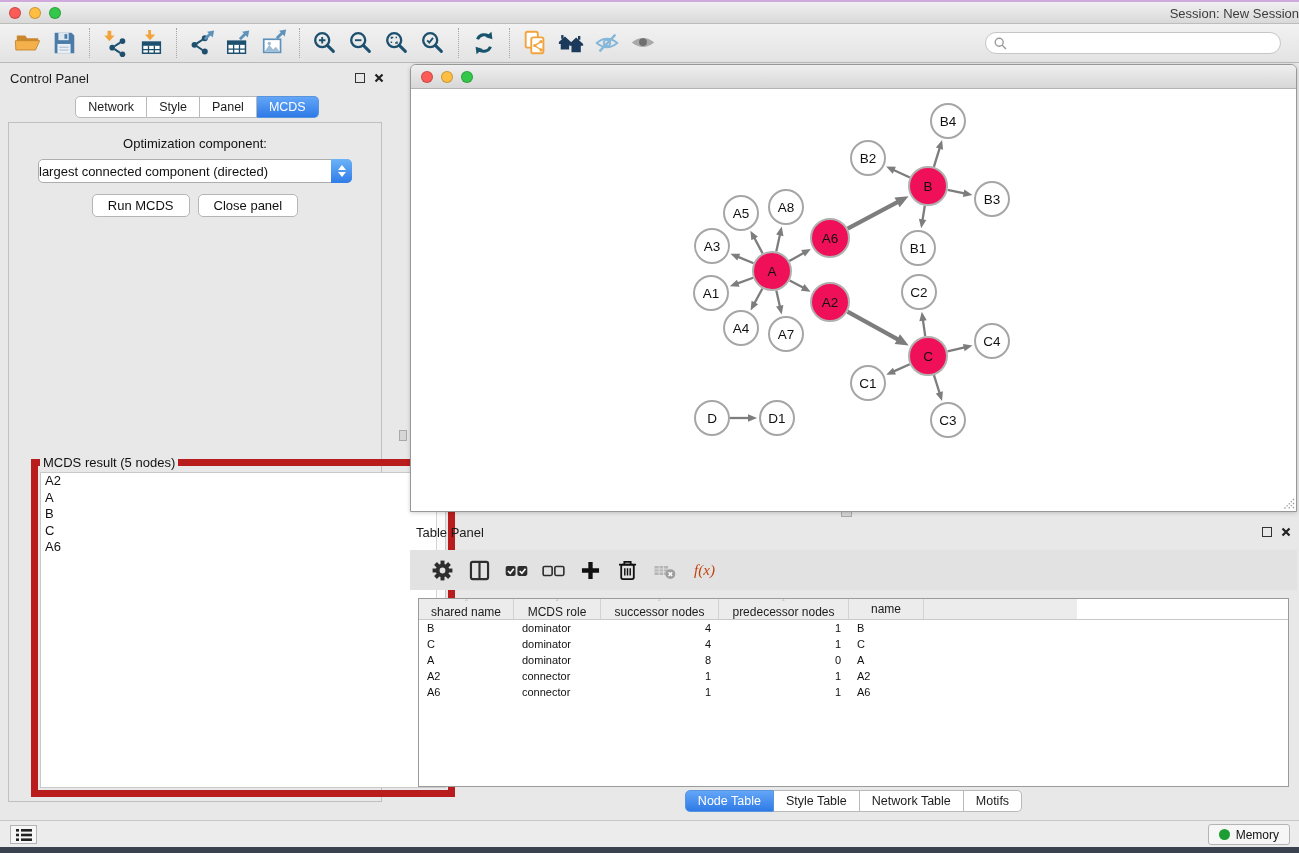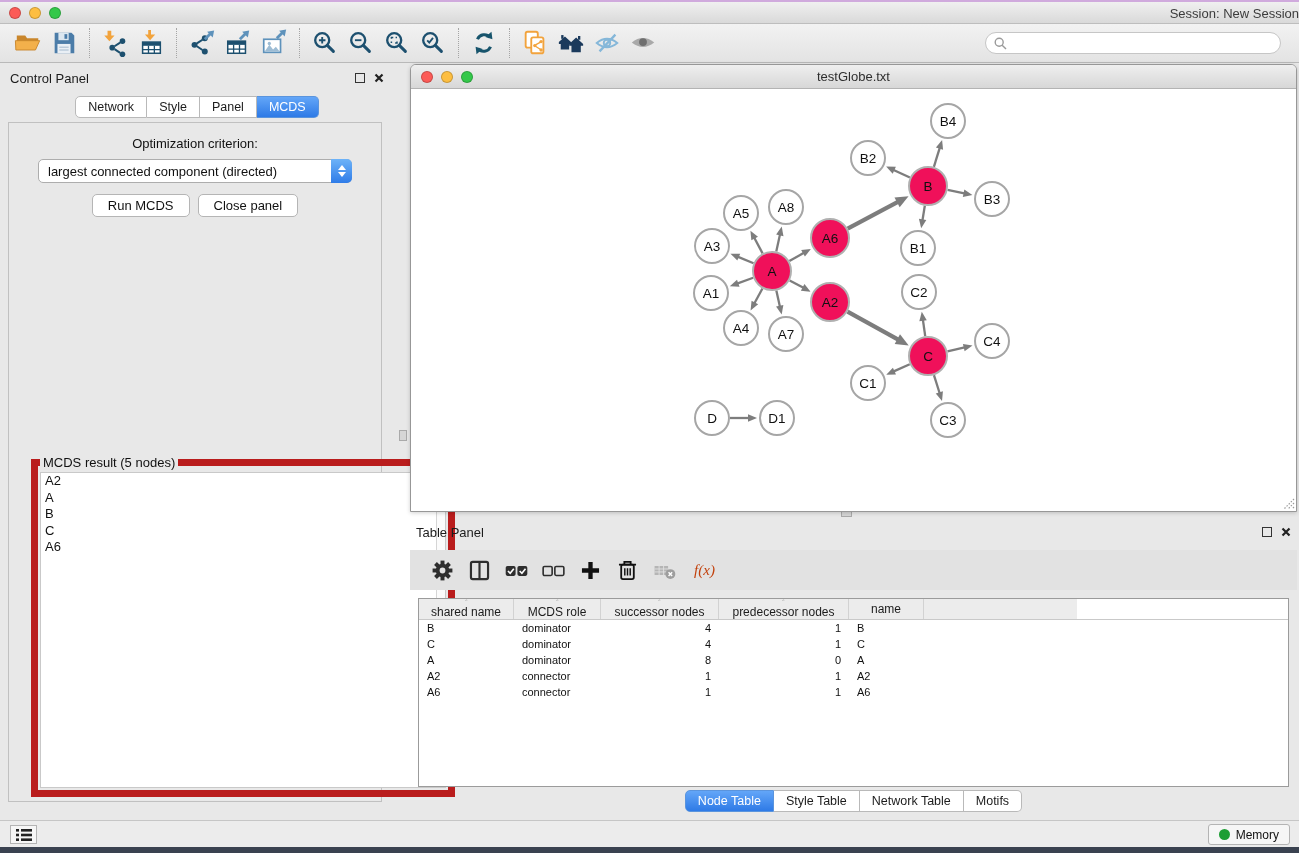--- a/index.html
+++ b/index.html
@@ -44,21 +44,21 @@
   .seg { background:#fff; border:1px solid #b9b9b9; border-left:none; padding:2px 12px;
     font-size:12.5px; color:#1c1c1c; line-height:16px; }
   .seg:first-child { border-left:1px solid #b9b9b9; border-radius:5px 0 0 5px; }
   .seg:last-child { border-radius:0 5px 5px 0; }
   .seg.active { background:linear-gradient(#63a6f8,#2e7ae6); color:#fff; border-color:#5a94dd; }
   .cp-box { position:absolute; left:4px; top:56px; width:374px; height:680px;
     border:1px solid #c0c0c0; background:#e8e8e8; }
   .opt-label { text-align:center; margin-top:13px; font-size:13px; color:#111; }
   .selectwrap { margin:8px auto 0 auto; width:314px; height:24px; background:#fff;
     border:1px solid #adadad; border-radius:5px; display:flex; align-items:center; position:relative; }
-  .selectwrap .selval { font-size:13px; color:#111; margin-left:9px; flex:1; white-space:nowrap; overflow:hidden; }
+  .selectwrap .selval { font-size:13px; color:#111; flex:1; white-space:nowrap; overflow:hidden; }
   .stepper { width:21px; height:24px; margin-right:-1px; border-radius:0 5px 5px 0;
     background:linear-gradient(#6db3f8,#2f7ce8); display:flex; flex-direction:column;
     align-items:center; justify-content:center; gap:2px; }
   .chev-up { width:0;height:0;border-left:4px solid transparent;border-right:4px solid transparent;border-bottom:5px solid #fff; }
   .chev-down { width:0;height:0;border-left:4px solid transparent;border-right:4px solid transparent;border-top:5px solid #fff; }
   .btnrow { display:flex; justify-content:center; gap:8px; margin-top:11px; }
   .macbtn { background:#fff; border:1px solid #b5b5b5; border-radius:5px; padding:3px 15px;
     font-size:13px; color:#111; font-family:"Liberation Sans",sans-serif; }
   .mcds-fieldset { position:absolute; left:22px; top:332px; width:424px; height:342px;
     border:7px solid #b91c1c; }
@@ -295,21 +295,21 @@
     </div>
     <div class="cp-tabs">
         <div class="segbar">
           <div class="seg">Network</div>
           <div class="seg">Style</div>
           <div class="seg">Panel</div>
           <div class="seg active">MCDS</div>
         </div>
       </div>
     <div class="cp-box">
-      <div class="opt-label">Optimization criterion:</div>
+      <div class="opt-label">Optimization component:</div>
       <div class="selectwrap">
         <span class="selval">largest connected component (directed)</span>
         <span class="stepper">
             <span class="chev-up"></span>
             <span class="chev-down"></span>
           </span>
       </div>
       <div class="btnrow">
         <button class="macbtn">Run MCDS</button>
         <button class="macbtn">Close panel</button>
@@ -333,21 +333,20 @@
   <div class="vgrip"></div>
   <div class="hgrip"></div>
 
   <div class="netwin">
     <div class="win-titlebar">
       <div class="lights" style="position:static; margin-left:10px;">
         <span class="light red"></span>
         <span class="light yellow"></span>
         <span class="light green"></span>
       </div>
-      <div class="win-title">testGlobe.txt</div>
     </div>
     <div class="net-canvas">
       <svg width="885" height="422" viewBox="0 0 885 422">
           <line x1="351.57245457625567" y1="164.36136662654283" x2="342.7271863220549" y2="147.81215505416716" stroke="#7d7d7d" stroke-width="2.3"></line>
           <polygon points="339.42754542374433,141.63863337345717 346.9771846219525,147.80835362456082 340.36269710690607,151.34368315846496" fill="#7d7d7d"></polygon>
           <line x1="365.27393757610866" y1="162.46199965207478" x2="369.23018427225327" y2="144.37630046969906" stroke="#7d7d7d" stroke-width="2.3"></line>
           <polygon points="370.72606242389134,137.53800034792522 372.4661655798784,147.13146380001194 365.13941544940644,145.52873720897122" fill="#7d7d7d"></polygon>
           <line x1="342.53846153846155" y1="174.30769230769232" x2="325.9230769230769" y2="167.38461538461536" stroke="#7d7d7d" stroke-width="2.3"></line>
           <polygon points="319.46153846153845,164.69230769230768 329.21153846153845,164.69230769230768 326.3269230769231,171.61538461538458" fill="#7d7d7d"></polygon>
           <line x1="342.18618667207073" y1="188.78530972482696" x2="325.3986479927045" y2="194.8398318714836" stroke="#7d7d7d" stroke-width="2.3"></line>

